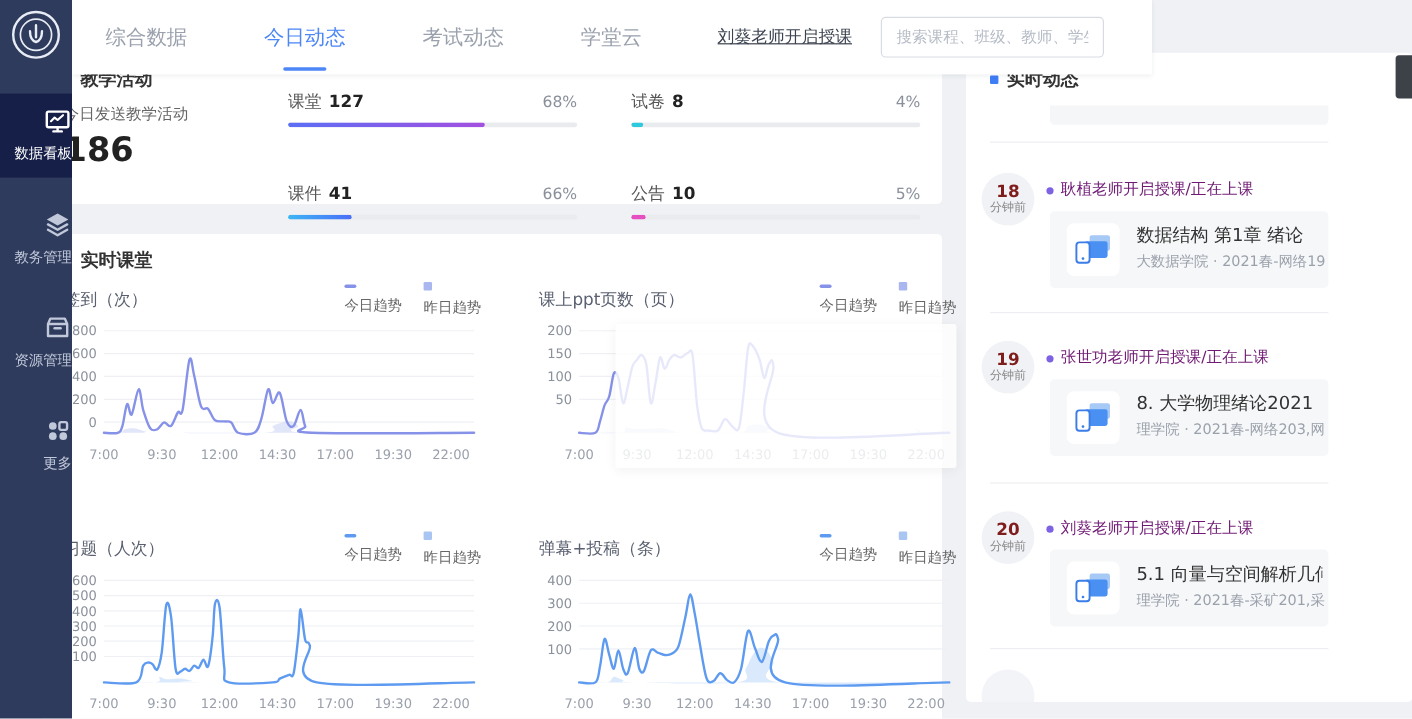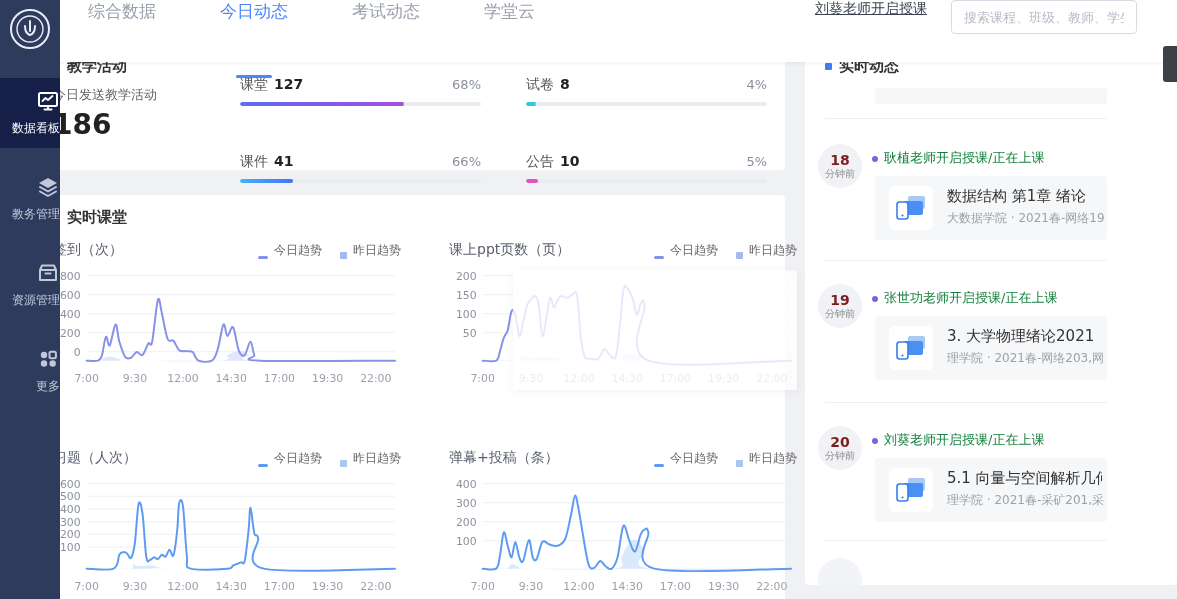--- a/index.html
+++ b/index.html
@@ -9,22 +9,22 @@
   
   .sidebar{position:absolute;left:0;top:0;width:60px;height:599px;background:#2f3b5c;z-index:30;}
   .logo-wrap{width:60px;padding-top:8px;display:flex;justify-content:center;}
   .side-menu{margin-top:28px;}
   .side-item{width:60px;text-align:right;color:#c0c8da;padding:11px 0;cursor:pointer;margin-bottom:16px;}
   .side-item.active{background:#161f47;color:#fff;}
   .side-item .s-icon{display:block;height:26px;line-height:26px;}
   .side-item .s-label{display:block;font-size:12px;margin-top:5px;white-space:nowrap;}
 
   
-  .topnav{position:absolute;left:60px;top:0;width:1117px;height:62px;background:#fff;z-index:20;
-          display:flex;box-shadow:0 1px 4px rgba(40,50,70,.08);}
+  .topnav{position:absolute;left:60px;top:0;width:900px;height:62px;background:#fff;z-index:20;
+          display:flex;align-items:center;box-shadow:0 1px 4px rgba(40,50,70,.08);}
   .tabs{display:flex;gap:64px;padding-left:28px;}
   .tab{font-size:17px;color:#9aa1ad;cursor:pointer;position:relative;white-space:nowrap;}
   .tab.active{color:#4c86f7;}
   .tab.active::after{content:'';position:absolute;left:50%;transform:translateX(-50%);bottom:-16px;
           width:36px;height:3px;border-radius:2px;background:#4c86f7;}
   .help-link{margin-left:auto;font-size:14px;color:#3c4350;text-decoration:underline;cursor:pointer;white-space:nowrap;}
   .search-box{margin:0 40px 0 24px;width:186px;height:34px;border:1px solid #d8dce2;border-radius:4px;
           padding:0 12px;font-size:13px;color:#333;outline:none;}
   .search-box::placeholder{color:#b6bcc6;}
 
@@ -52,39 +52,39 @@
   .stat-track{margin-top:8px;height:4px;border-radius:2px;background:#e9ebef;overflow:hidden;}
   .stat-fill{height:4px;border-radius:2px;}
 
   
   .card-classroom{left:35px;top:195px;width:750px;height:454px;}
   .charts-grid{position:absolute;left:18px;top:44px;width:714px;display:grid;
                grid-template-columns:1fr 1fr;column-gap:18px;row-gap:30px;gap:48px;}
   .chart-head{display:flex;justify-content:space-between;align-items:center;height:22px;}
   .chart-title{font-size:14px;color:#5a6070;}
   .legend{display:flex;align-items:center;gap:18px;}
-  .lg-item{display:flex;align-items:flex-end;gap:6px;font-size:12px;color:#666;}
+  .lg-item{display:flex;align-items:flex-start;gap:6px;font-size:12px;color:#666;flex-direction:column;}
   .lg-line{width:10px;height:3px;border-radius:2px;}
   .lg-sq{width:7px;height:7px;border-radius:1px;}
   .chart-plot{margin-top:4px;}
 
   .hover-overlay{position:absolute;left:478px;top:75px;width:284px;height:120px;z-index:6;
                  background:rgba(255,255,255,.8);border-radius:2px;box-shadow:0 2px 10px rgba(0,0,0,.05);}
 
   
   .card-feed{left:805px;top:44px;width:372px;height:541px;overflow:hidden;}
   .stub{position:absolute;left:70px;top:44px;width:232px;height:16px;background:#f5f6f8;border-radius:0 0 4px 4px;}
   .divider{position:absolute;left:20px;width:282px;height:1px;background:#edeef2;}
   .feed-item{position:absolute;left:0;width:372px;}
   .time-circle{position:absolute;left:13px;top:0;width:44px;height:44px;border-radius:50%;
                background:#f1f2f6;display:flex;flex-direction:column;align-items:center;justify-content:center;}
   .time-num{font-size:14px;font-weight:bold;color:#7f1d1d;line-height:15px;}
   .time-unit{font-size:10px;color:#888;line-height:12px;}
   .evt-dot{position:absolute;left:67px;top:12px;width:6px;height:6px;border-radius:50%;background:#7d62e3;}
-  .evt-text{position:absolute;left:79px;top:5px;font-size:13px;color:#15803d;white-space:nowrap;}
+  .evt-text{position:absolute;left:79px;top:5px;font-size:13px;color:#701a75;white-space:nowrap;}
   .evt-card{position:absolute;left:70px;top:32px;width:232px;height:64px;background:#f6f7f9;border-radius:4px;cursor:pointer;}
   .cw-box{position:absolute;left:14px;top:10px;width:44px;height:44px;background:#fff;border-radius:6px;
           display:flex;align-items:center;justify-content:center;}
   .evt-course{position:absolute;left:72px;top:11px;width:155px;font-size:15px;color:#333;
               white-space:nowrap;overflow:hidden;}
   .evt-meta{position:absolute;left:72px;top:34px;width:158px;font-size:12px;color:#9ba1ab;
             white-space:nowrap;overflow:hidden;}
   .ghost-circle{position:absolute;left:13px;top:514px;width:44px;height:44px;border-radius:50%;background:#f3f4f7;}
 </style>
 </head>
@@ -385,21 +385,21 @@
       <span class="evt-text">张世功老师开启授课/正在上课</span>
       <div class="evt-card">
         <div class="cw-box">
           <svg width="32" height="30" viewBox="0 0 32 30">
               <rect x="13" y="3" width="17" height="13" rx="2" fill="#a7c9f6"></rect>
               <rect x="9" y="8" width="19" height="14" rx="2" fill="#4a90f2"></rect>
               <rect x="2" y="9" width="11" height="17" rx="2.5" fill="#fff" stroke="#3a7de8" stroke-width="1.6"></rect>
               <circle cx="7.5" cy="22.5" r="1.1" fill="#3a7de8"></circle>
             </svg>
         </div>
-        <div class="evt-course">3. 大学物理绪论2021</div>
+        <div class="evt-course">8. 大学物理绪论2021</div>
         <div class="evt-meta">理学院 · 2021春-网络203,网...</div>
       </div>
     </div>
     <div class="divider" style="top:358px;"></div>
 
     <div class="feed-item" style="top:382px;height:116px;">
       <div class="time-circle">
         <span class="time-num">20</span>
         <span class="time-unit">分钟前</span>
       </div>

